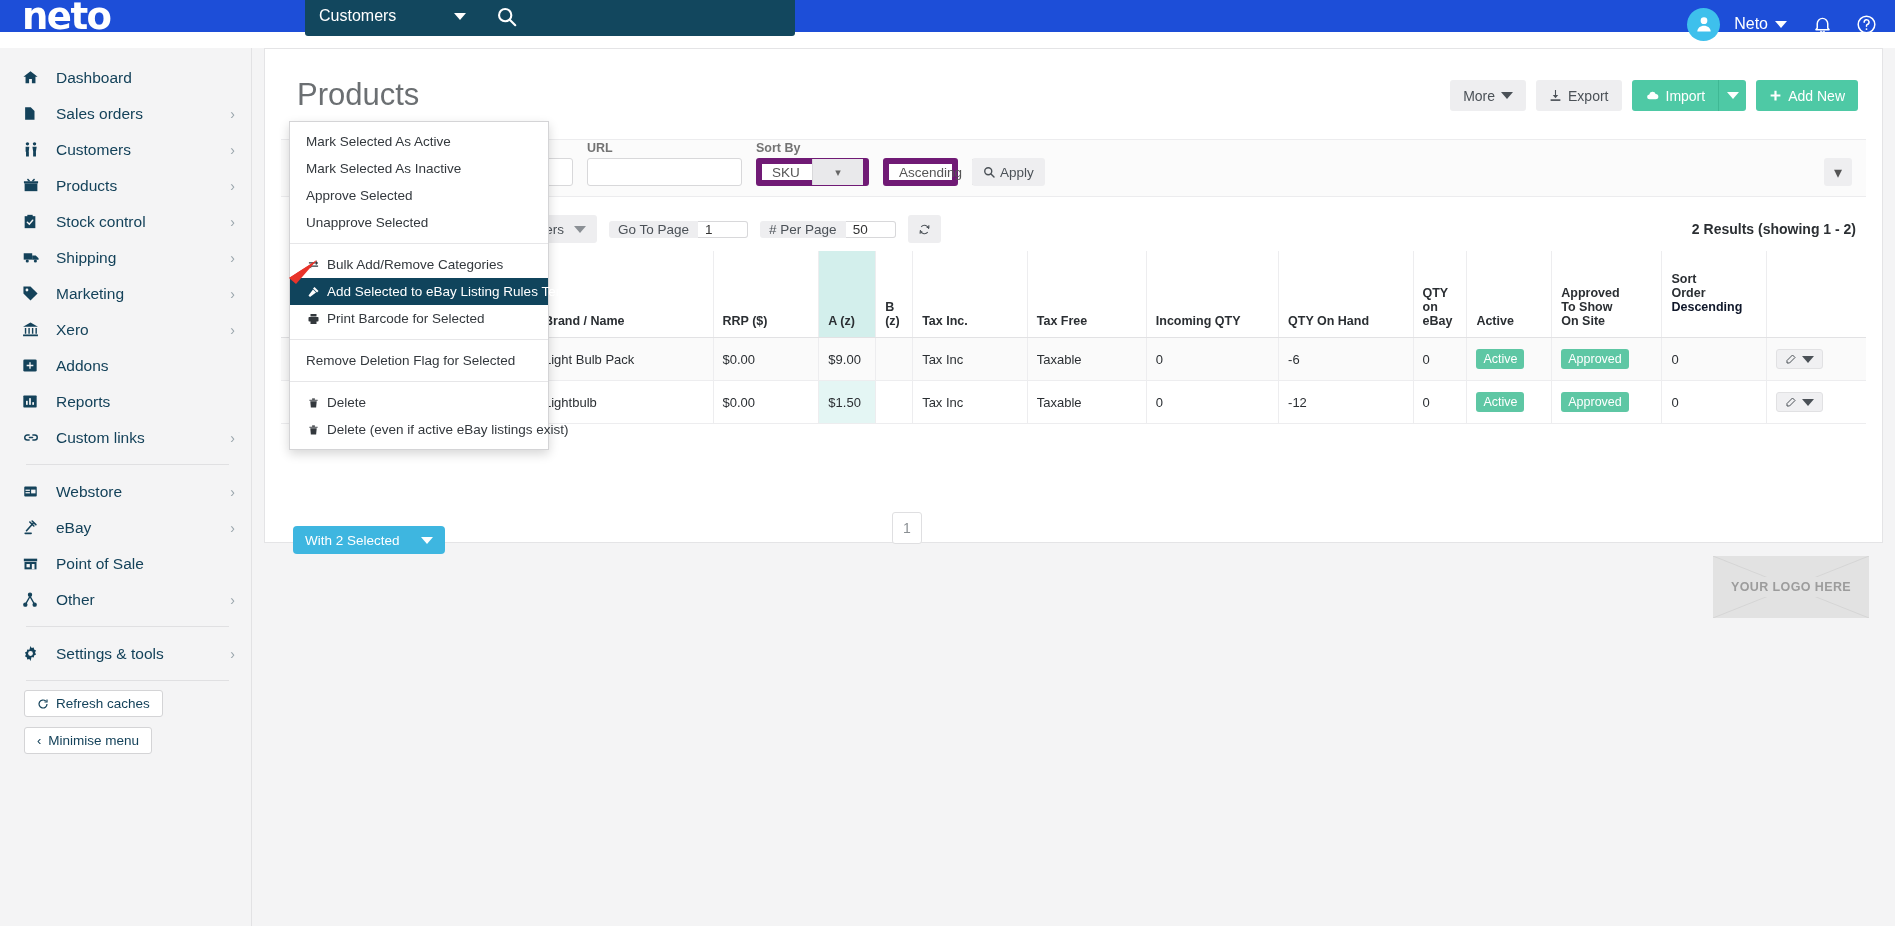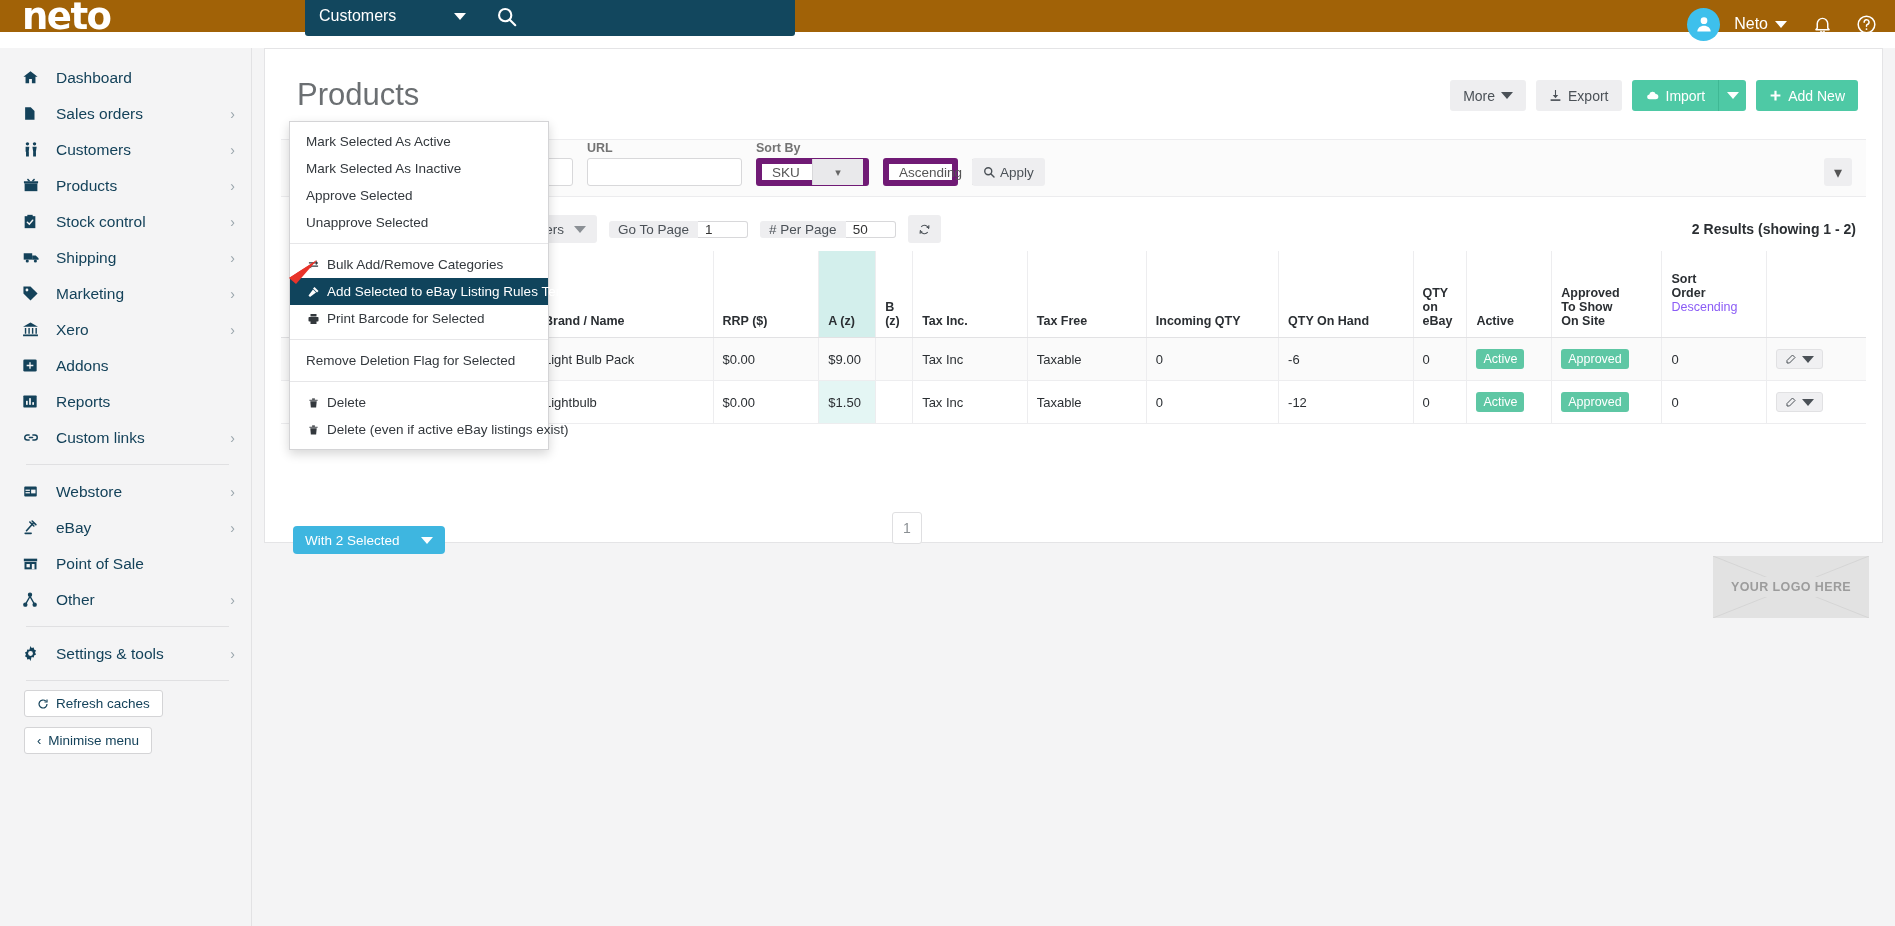--- a/index.html
+++ b/index.html
@@ -7,21 +7,21 @@
     width: 1895px; height: 926px;
     font-family: "Liberation Sans", sans-serif;
     background: #ffffff;
     overflow: hidden;
   }
 
   
   .topbar {
     position: absolute; top: 0; left: 0;
     width: 1895px; height: 32px;
-    background: #a16207;
+    background: #1d4ed8;
     display: flex; align-items: center;
   }
   .brand {
     width: 305px; padding-left: 22px;
     display: flex; align-items: center;
   }
   .brand-logo {
     font-size: 37px; font-weight: 700; color: #ffffff;
     letter-spacing: -1.5px; line-height: 1;
     font-family: "DejaVu Sans", sans-serif;
@@ -246,21 +246,21 @@
   }
   .tbl th {
     text-align: left; vertical-align: bottom;
     padding: 7px 9px 9px 9px;
     font-size: 12.5px; font-weight: 700; color: #2b2f33;
     border-bottom: 1px solid #e2e2e4;
     border-left: 1px solid #ededef;
     white-space: pre-line; line-height: 1.12;
   }
   .tbl th.hl { background: #d3efec; }
-  .tbl th .sub { font-weight: 400; color: #8b5cf6; display: block; }
+  .tbl th .sub { font-weight: 700; color: #0f172a; display: block; }
   .tbl td {
     padding: 11px 9px; color: #2b2f33;
     border-bottom: 1px solid #ededef;
     border-left: 1px solid #ededef;
     vertical-align: middle;
   }
   .tbl tbody tr:nth-child(odd) td { background: #fafafa; }
   .tbl td.hl-a { background: #d3efec; }
   .tbl tbody tr:nth-child(even) td.hl-a { background: #e4f6f4; }
   .teal { color: #5fc0b4; }

